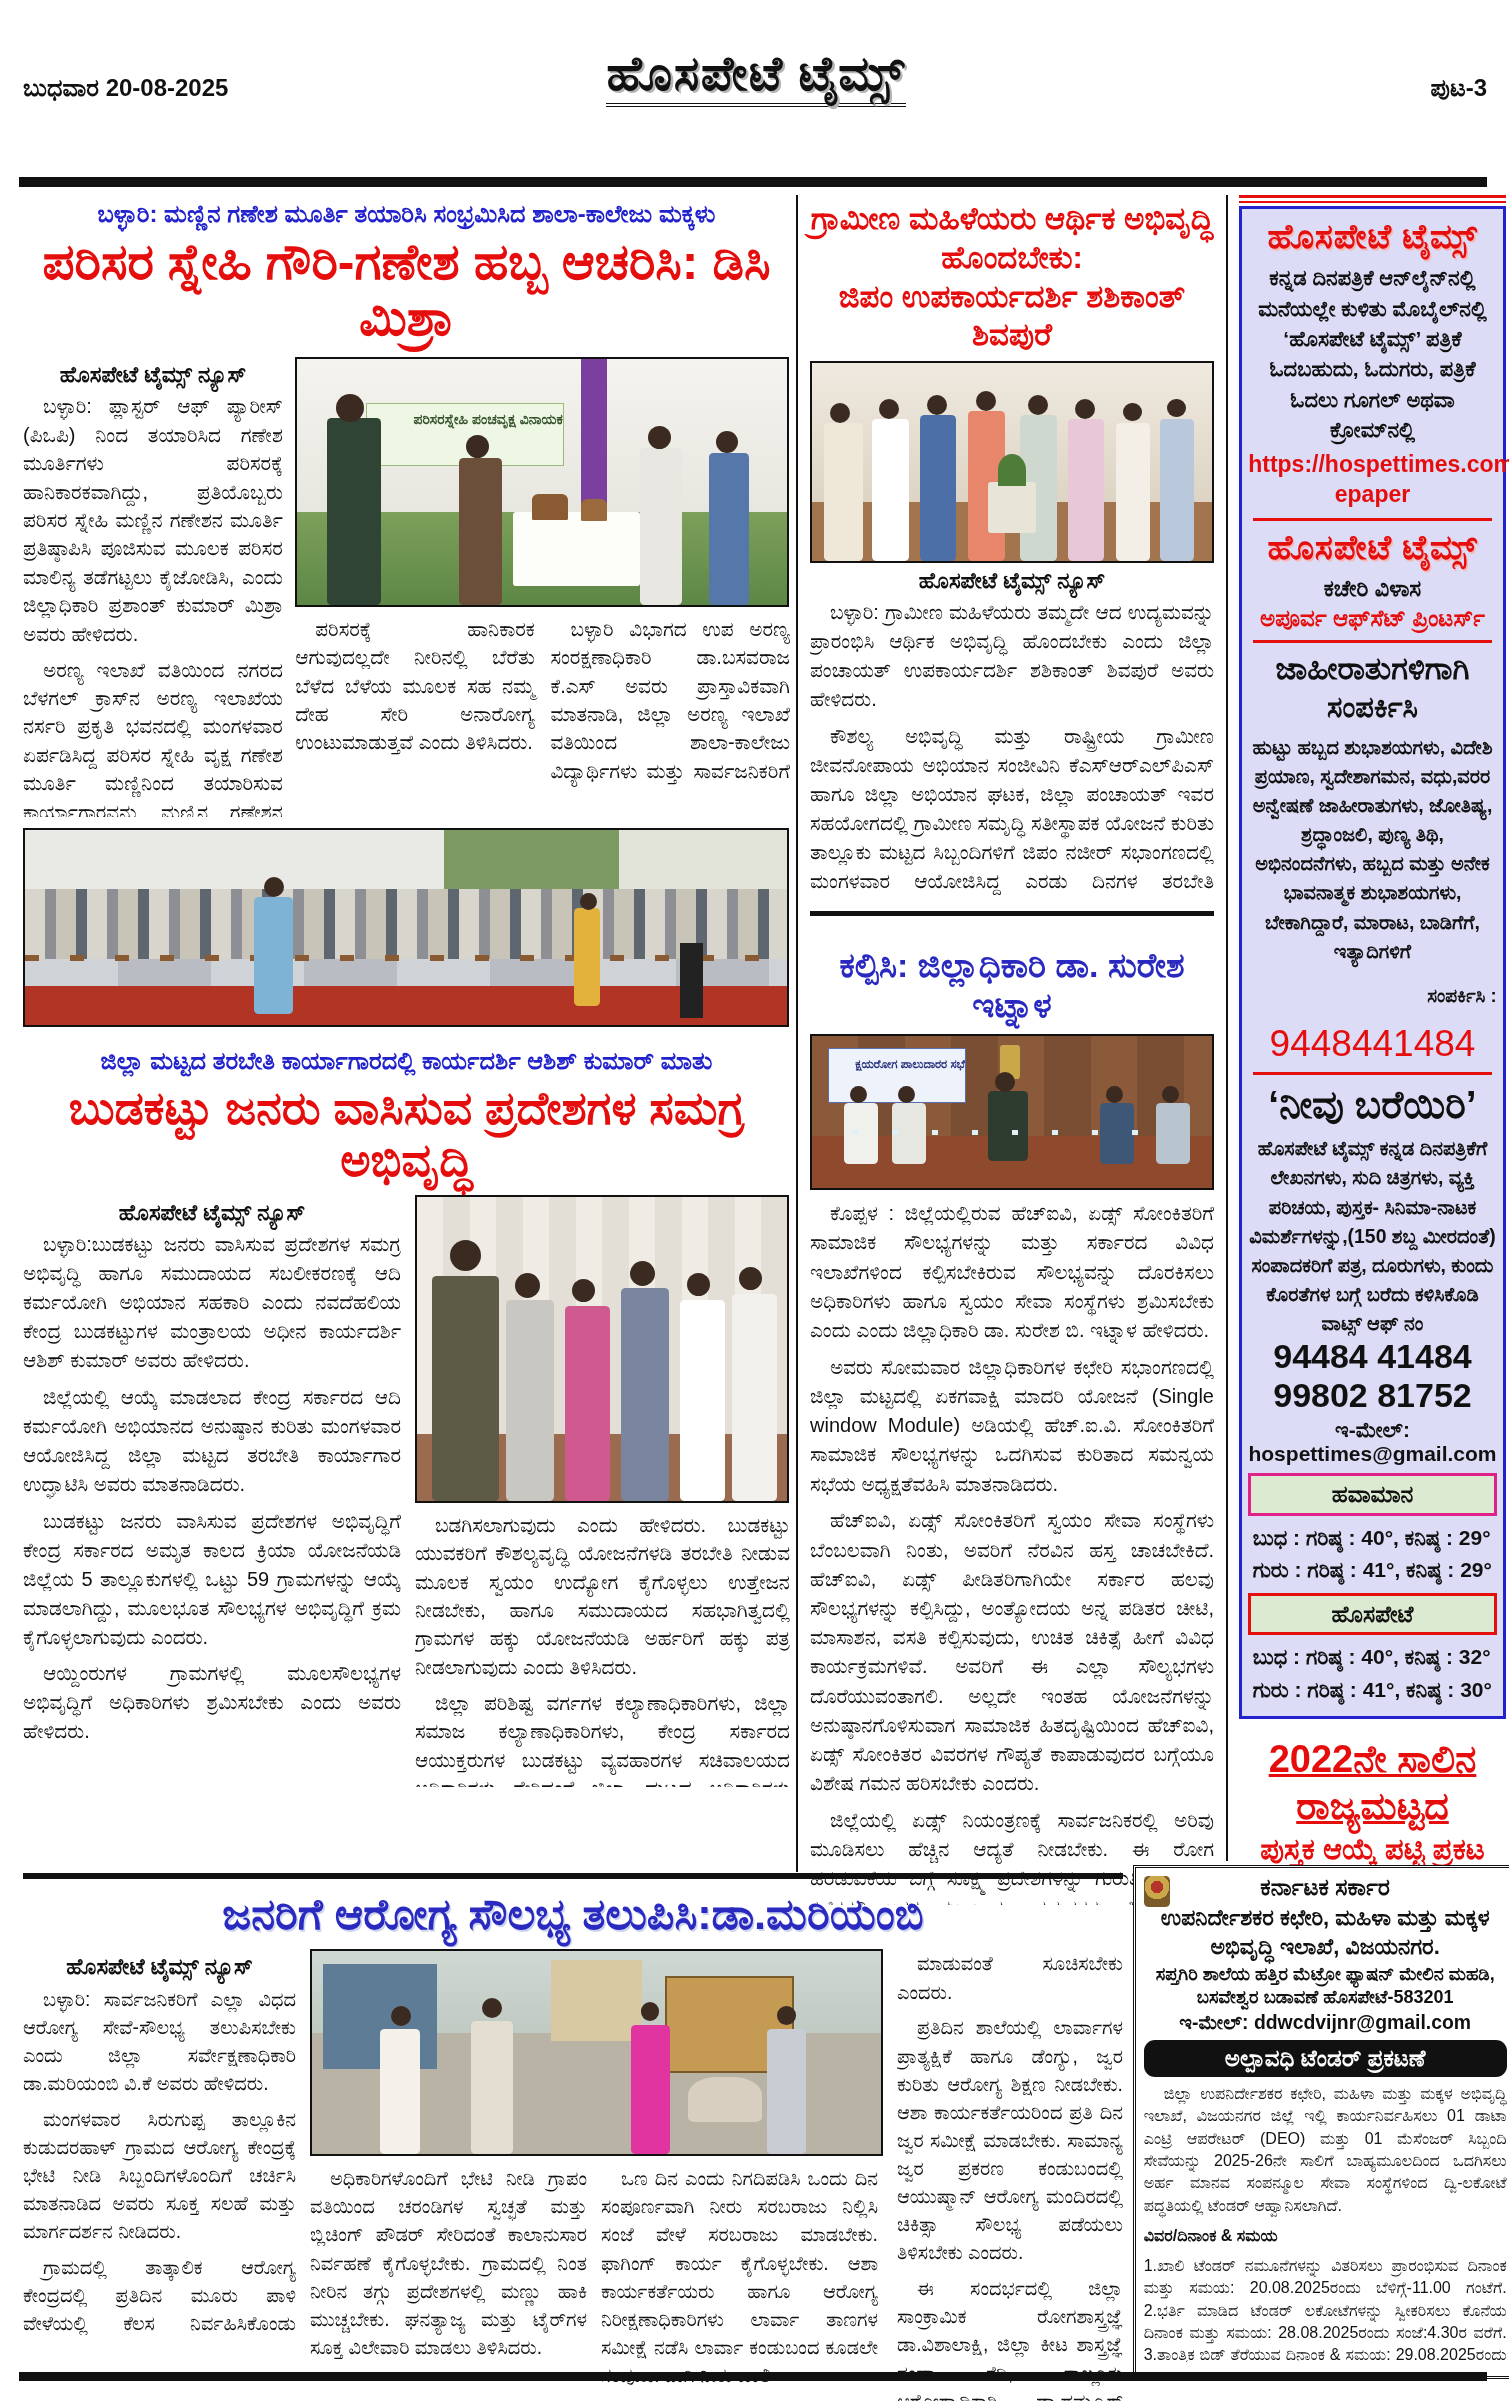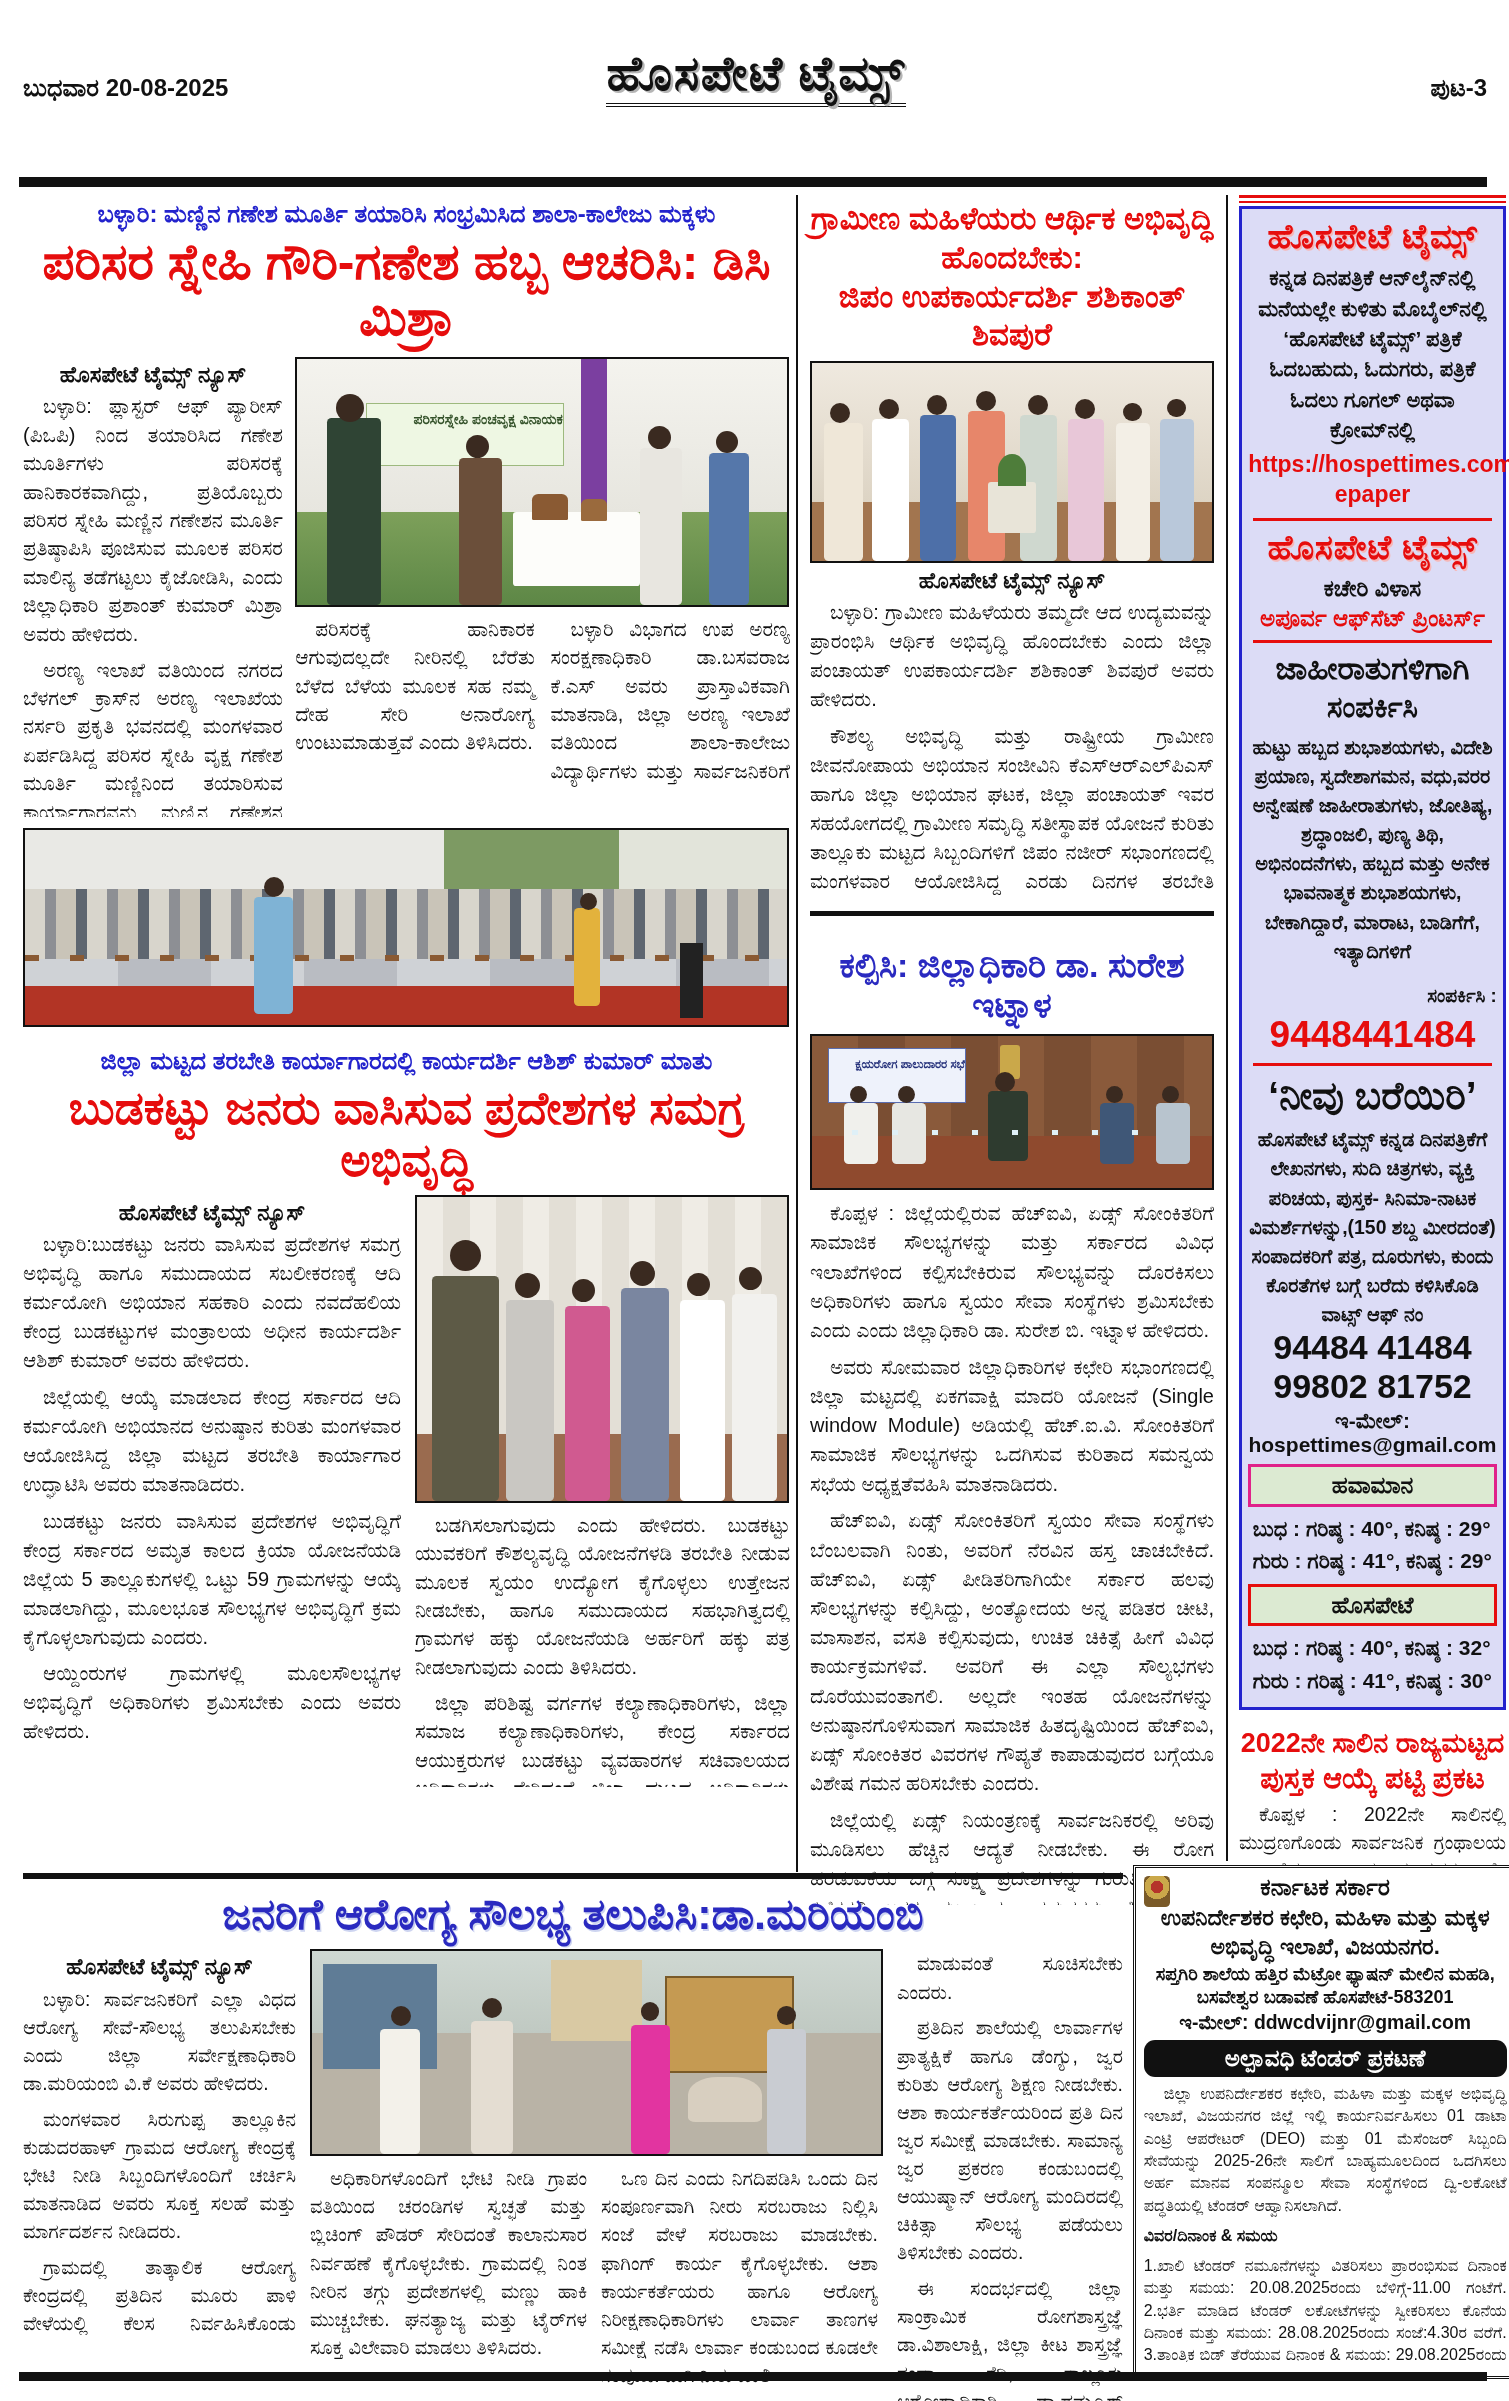--- a/index.html
+++ b/index.html
@@ -205,21 +205,21 @@
       <div class="center" style="font-size:23px;font-weight:bold;color:#e60d0d;line-height:1.3;margin-top:4.6px;">https://hospettimes.com/ epaper</div>
       <hr class="red-sep">
       <div class="center logo-red" style="font-size:34px;">ಹೊಸಪೇಟೆ ಟೈಮ್ಸ್</div>
       <div class="center" style="font-size:22.5px;font-weight:bold;margin-top:7.7px;">ಕಚೇರಿ ವಿಳಾಸ</div>
       <div class="center" style="font-size:23px;font-weight:bold;color:#e60d0d;margin-top:3.1px;">ಅಪೂರ್ವ ಆಫ್‌ಸೆಟ್ ಪ್ರಿಂಟರ್ಸ್</div>
       <hr class="red-sep">
       <div class="center" style="font-size:31px;font-weight:bold;">ಜಾಹೀರಾತುಗಳಿಗಾಗಿ</div>
       <div class="center" style="font-size:29px;font-weight:bold;margin-top:4.6px;">ಸಂಪರ್ಕಿಸಿ</div>
       <div class="center" style="font-size:19.4px;font-weight:bold;line-height:1.5;margin-top:7.7px;">ಹುಟ್ಟು ಹಬ್ಬದ ಶುಭಾಶಯಗಳು, ವಿದೇಶಿ ಪ್ರಯಾಣ, ಸ್ವದೇಶಾಗಮನ, ವಧು,ವರರ ಅನ್ವೇಷಣೆ ಜಾಹೀರಾತುಗಳು, ಜೋತಿಷ್ಯ, ಶ್ರದ್ಧಾಂಜಲಿ, ಪುಣ್ಯ ತಿಥಿ, ಅಭಿನಂದನೆಗಳು, ಹಬ್ಬದ ಮತ್ತು ಅನೇಕ ಭಾವನಾತ್ಮಕ ಶುಭಾಶಯಗಳು, ಬೇಕಾಗಿದ್ದಾರೆ, ಮಾರಾಟ, ಬಾಡಿಗೆಗೆ, ಇತ್ಯಾದಿಗಳಿಗೆ</div>
       <div class="center" style="font-size:18.6px;font-weight:bold;margin-top:19px;text-align:right;">ಸಂಪರ್ಕಿಸಿ :</div>
-      <div class="center" style="font-size:37px;font-weight:bold;color:#e60d0d;margin-top:7px;text-align:center;">9448441484</div>
+      <div class="center" style="font-size:37px;font-weight:normal;color:#e60d0d;margin-top:16px;text-align:center;">9448441484</div>
       <hr class="red-sep">
       <div class="center" style="font-size:39px;font-weight:bold;">‘ನೀವು ಬರೆಯಿರಿ’</div>
       <div class="center" style="font-size:19.4px;font-weight:bold;line-height:1.5;margin-top:6.2px;">ಹೊಸಪೇಟೆ ಟೈಮ್ಸ್ ಕನ್ನಡ ದಿನಪತ್ರಿಕೆಗೆ ಲೇಖನಗಳು, ಸುದಿ ಚಿತ್ರಗಳು, ವ್ಯಕ್ತಿ ಪರಿಚಯ, ಪುಸ್ತಕ- ಸಿನಿಮಾ-ನಾಟಕ ವಿಮರ್ಶೆಗಳನ್ನು,(150 ಶಬ್ದ ಮೀರದಂತೆ) ಸಂಪಾದಕರಿಗೆ ಪತ್ರ, ದೂರುಗಳು, ಕುಂದು ಕೊರತೆಗಳ ಬಗ್ಗೆ ಬರೆದು ಕಳಿಸಿಕೊಡಿ</div>
       <div class="center" style="font-size:19.4px;font-weight:bold;margin-top:3.1px;">ವಾಟ್ಸ್ ಆಫ್ ನಂ</div>
       <div class="center" style="font-size:34px;font-weight:bold;margin-top:1.5px;">94484 41484</div>
       <div class="center" style="font-size:34px;font-weight:bold;">99802 81752</div>
       <div class="center" style="font-size:21px;font-weight:bold;margin-top:3.1px;">ಇ-ಮೇಲ್: hospettimes@gmail.com</div>
       <div style="border:3.1px solid #e0218a;margin-top:7.7px;">
         <div class="wx-head">ಹವಾಮಾನ</div>
       </div>
@@ -230,21 +230,21 @@
       <div style="border:3.1px solid #e60d0d;margin-top:4.6px;">
         <div class="wx-head">ಹೊಸಪೇಟೆ</div>
       </div>
       <div class="wx-rows">
         <div>ಬುಧ : ಗರಿಷ್ಠ : 40°, ಕನಿಷ್ಠ : 32°</div>
         <div>ಗುರು : ಗರಿಷ್ಠ : 41°, ಕನಿಷ್ಠ : 30°</div>
       </div>
     </div>
 
     <div style="margin-top:17px;">
-      <div class="center red-head" style="font-size:27px;line-height:1.25;">2022ನೇ ಸಾಲಿನ ರಾಜ್ಯಮಟ್ಟದ</div>
+      <div class="center red-head" style="font-size:38px;line-height:1.25;text-decoration:underline;">2022ನೇ ಸಾಲಿನ ರಾಜ್ಯಮಟ್ಟದ</div>
       <div class="center red-head" style="font-size:29px;line-height:1.25;">ಪುಸ್ತಕ ಆಯ್ಕೆ ಪಟ್ಟಿ ಪ್ರಕಟ</div>
       <div class="jtxt colflow" style="font-size:19.4px;line-height:1.42;height:184px;margin-top:4.6px;">
         <p>ಕೊಪ್ಪಳ : 2022ನೇ ಸಾಲಿನಲ್ಲಿ ಮುದ್ರಣಗೊಂಡು ಸಾರ್ವಜನಿಕ ಗ್ರಂಥಾಲಯ ಇಲಾಖೆಯ ರಾಜ್ಯ ಮಟ್ಟದ ಪುಸ್ತಕ ಆಯ್ಕೆ ಸಮಿತಿಯಿಂದ ಆಯ್ಕೆಗಾಗಿ ಸ್ವೀಕರಿಸಿದ ಪುಸ್ತಕಗಳನ್ನು ಆಯ್ಕೆ ಸಮಿತಿಯು ಆಯ್ಕೆ ಪ್ರಕ್ರಿಯೆಯನ್ನು ಪೂರ್ಣಗೊಳ್ಳಿಸಿದ್ದು, ಆಯ್ಕೆಯಾದ ಮತ್ತು ಆಯ್ಕೆಯಾಗದ ಪುಸ್ತಕಗಳ ಪ್ರದರ್ಶನವನ್ನು ಡಾ. ವಿಷ್ಣುವರ್ಧನ ಸ್ಪರ್ಧಾತ್ಮಕ ಪರೀಕ್ಷೆಗಳ ಅಧ್ಯಯನ ಕೇಂದ್ರ, ಎಂ.ಸಿ. ಬಡಾವಣೆ, (ಡಾ. ಬಾಲಗಂಗಾಧರನಾಥ ಸ್ವಾಮಿಜಿ ಮಲ್ಟಿಸ್ಪೆಶಾಲಿಟಿ ಆಸ್ಪತ್ರೆ ಹತ್ತಿರ) ವಿಜಯನಗರ ಬೆಂಗಳೂರು-560040 ಇಲ್ಲಿ 2025ರ ಆಗಸ್ಟ್ 20 ರಿಂದ ಆ. 22ರ ವರೆಗೆ ಬೆಳಿಗ್ಗೆ 10 ರಿಂದ ಸಂಜೆ 5.30 ಗಂಟೆಯವರೆಗೆ ಏರ್ಪಡಿಸಲಾಗಿದೆ.</p>
 
       </div>
     </div>
   </div>
 
   <div class="abs" style="left:23px;top:1873px;width:1100px;">
     <div class="rule-black" style="height:6.2px;"></div>

